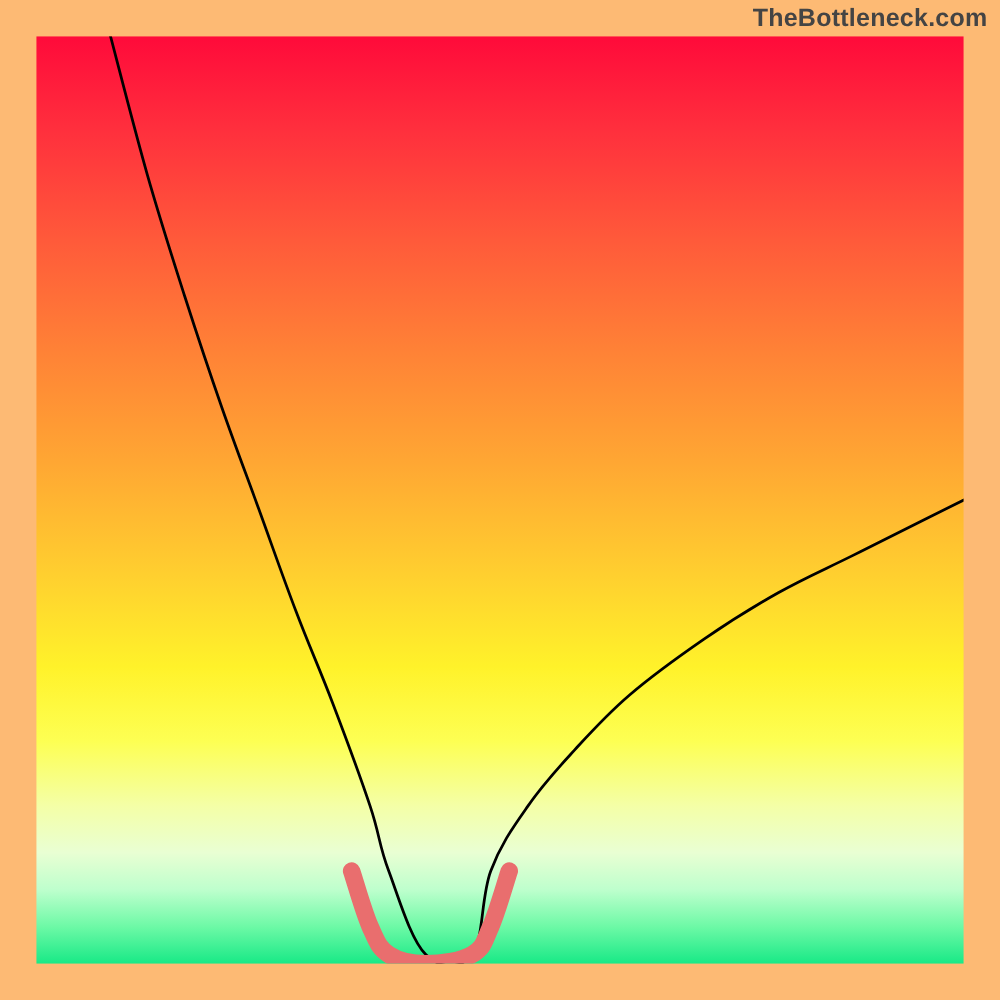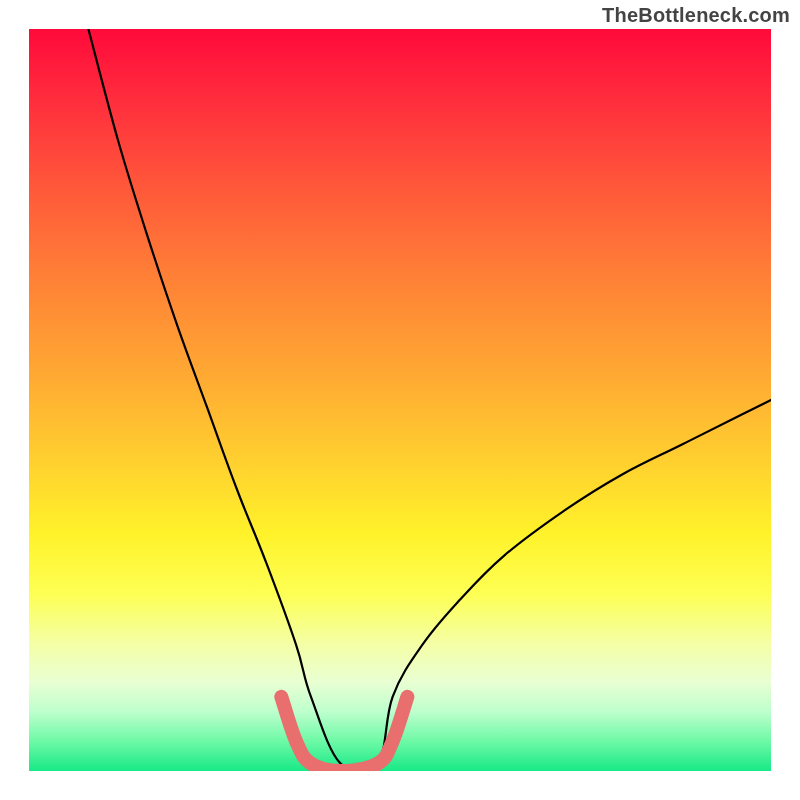--- a/index.html
+++ b/index.html
@@ -8,21 +8,21 @@
     width: 800px;
     height: 800px;
     overflow: hidden;
     font-family: Arial, Helvetica, sans-serif;
     background: #000;
   }
   .frame {
     position: relative;
     width: 800px;
     height: 800px;
-    background: #ffffff;
+    background: #fdba74;
   }
   .watermark {
     position: absolute;
     top: 4px;
     right: 10px;
     color: #444;
     font-size: 20px;
     font-weight: 600;
     letter-spacing: 0.2px;
     user-select: none;

